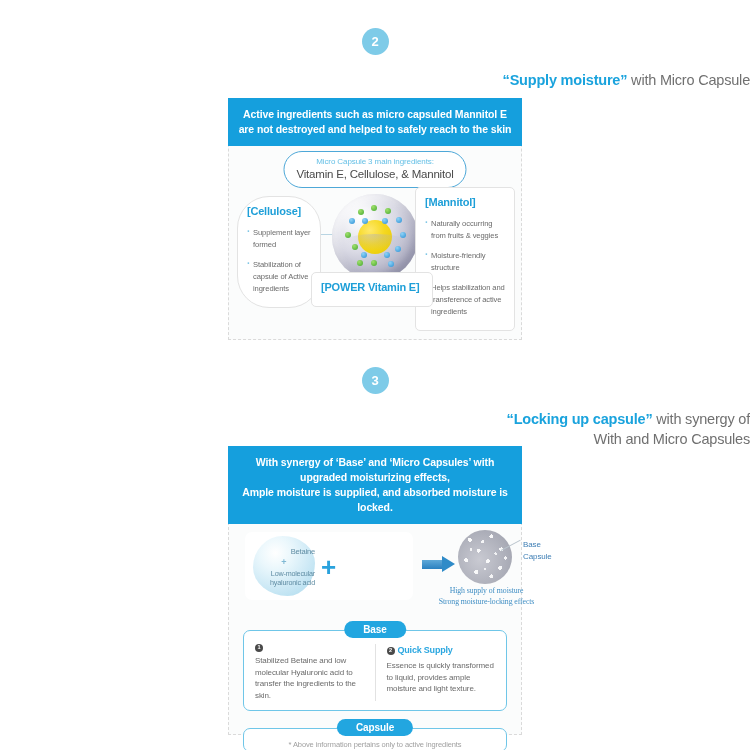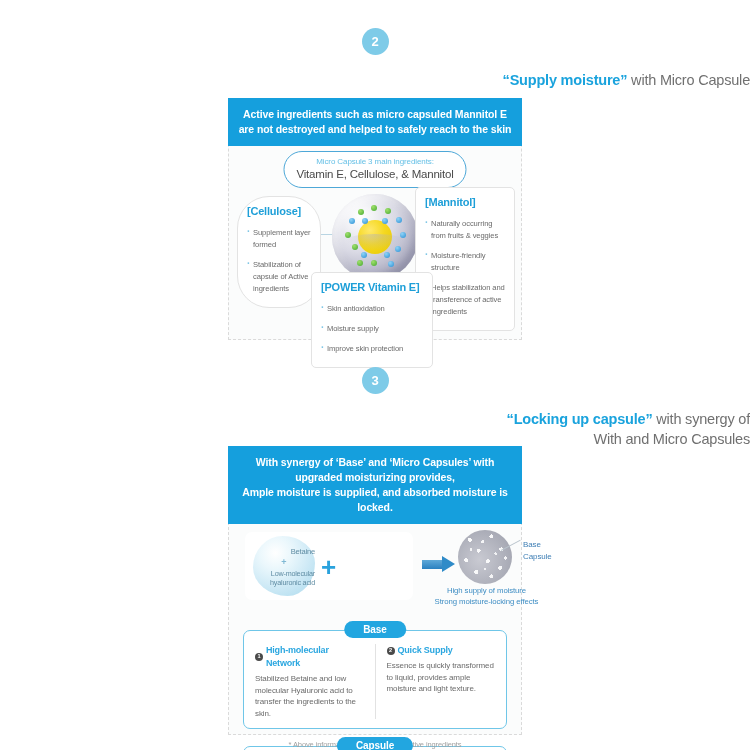--- a/index.html
+++ b/index.html
@@ -358,20 +358,21 @@
   .effect-text {
     position: absolute;
     left: 190px;
     top: 62px;
     width: 135px;
     text-align: center;
     font-size: 7.8px;
     line-height: 10.5px;
     color: #3f8ec4;
     letter-spacing: -0.1px;
+    font-family: Liberation Serif, serif;
   }
 
   
   .tag-group {
     position: relative;
     margin: 0 14px 0 14px;
   }
   .tag-pill {
     position: absolute;
     left: 50%;
@@ -505,42 +506,37 @@
         <div class="title">[Mannitol]</div>
         <ul>
           <li>Naturally occurring from fruits &amp; veggies</li>
           <li>Moisture-friendly structure</li>
           <li>Helps stabilization and transference of active ingredients</li>
         </ul>
       </div>
 
       <div class="infobox" id="box-vitamine">
         <div class="title">[POWER Vitamin E]</div>
-        <ul>
-          <li>Skin antioxidation</li>
-          <li>Moisture supply</li>
-          <li>Improve skin protection</li>
-        </ul>
       </div>
 
     </div>
   </div>
 
   <div class="section" style="top:367px;">
     <div class="step-circle">3</div>
     <div class="headline">
       <span class="hl">“Locking up capsule”</span><span> with synergy of</span>
       <div>With and Micro Capsules</div>
     </div>
   </div>
 
   <div class="panel" style="top:447px; height:288px;">
     <div class="panel-banner">
       <div>With synergy of ‘Base’ and ‘Micro Capsules’ with</div>
-      <div>upgraded moisturizing provides,</div>
+      <div>upgraded moisturizing effects,</div>
       <div>Ample moisture is supplied, and absorbed moisture is locked.</div>
     </div>
 
     <div class="panel-body s3-diagram">
 
       <div class="formula-card">
         <div class="blob">
           <div class="bt t1">Betaine</div>
           <div class="plus-small">+</div>
           <div class="bt t3">Low-molecular hyaluronic acid</div>
@@ -565,21 +561,20 @@
         <div>Strong moisture-locking effects</div>
       </div>
     </div>
 
     <div class="tag-group" style="margin-top:18px;">
       <div class="tag-pill">Base</div>
       <div class="tag-box">
         <div class="tag-col">
           <div class="t">
             <span class="numdot">1</span>
-            <span>High-molecular Network</span>
           </div>
           <div class="d">Stabilized Betaine and low molecular Hyaluronic acid to transfer the ingredients to the skin.</div>
         </div>
         <div class="tag-col">
           <div class="t">
             <span class="numdot">2</span>
             <span>Quick Supply</span>
           </div>
           <div class="d">Essence is quickly transformed to liquid, provides ample moisture and light texture.</div>
         </div>

